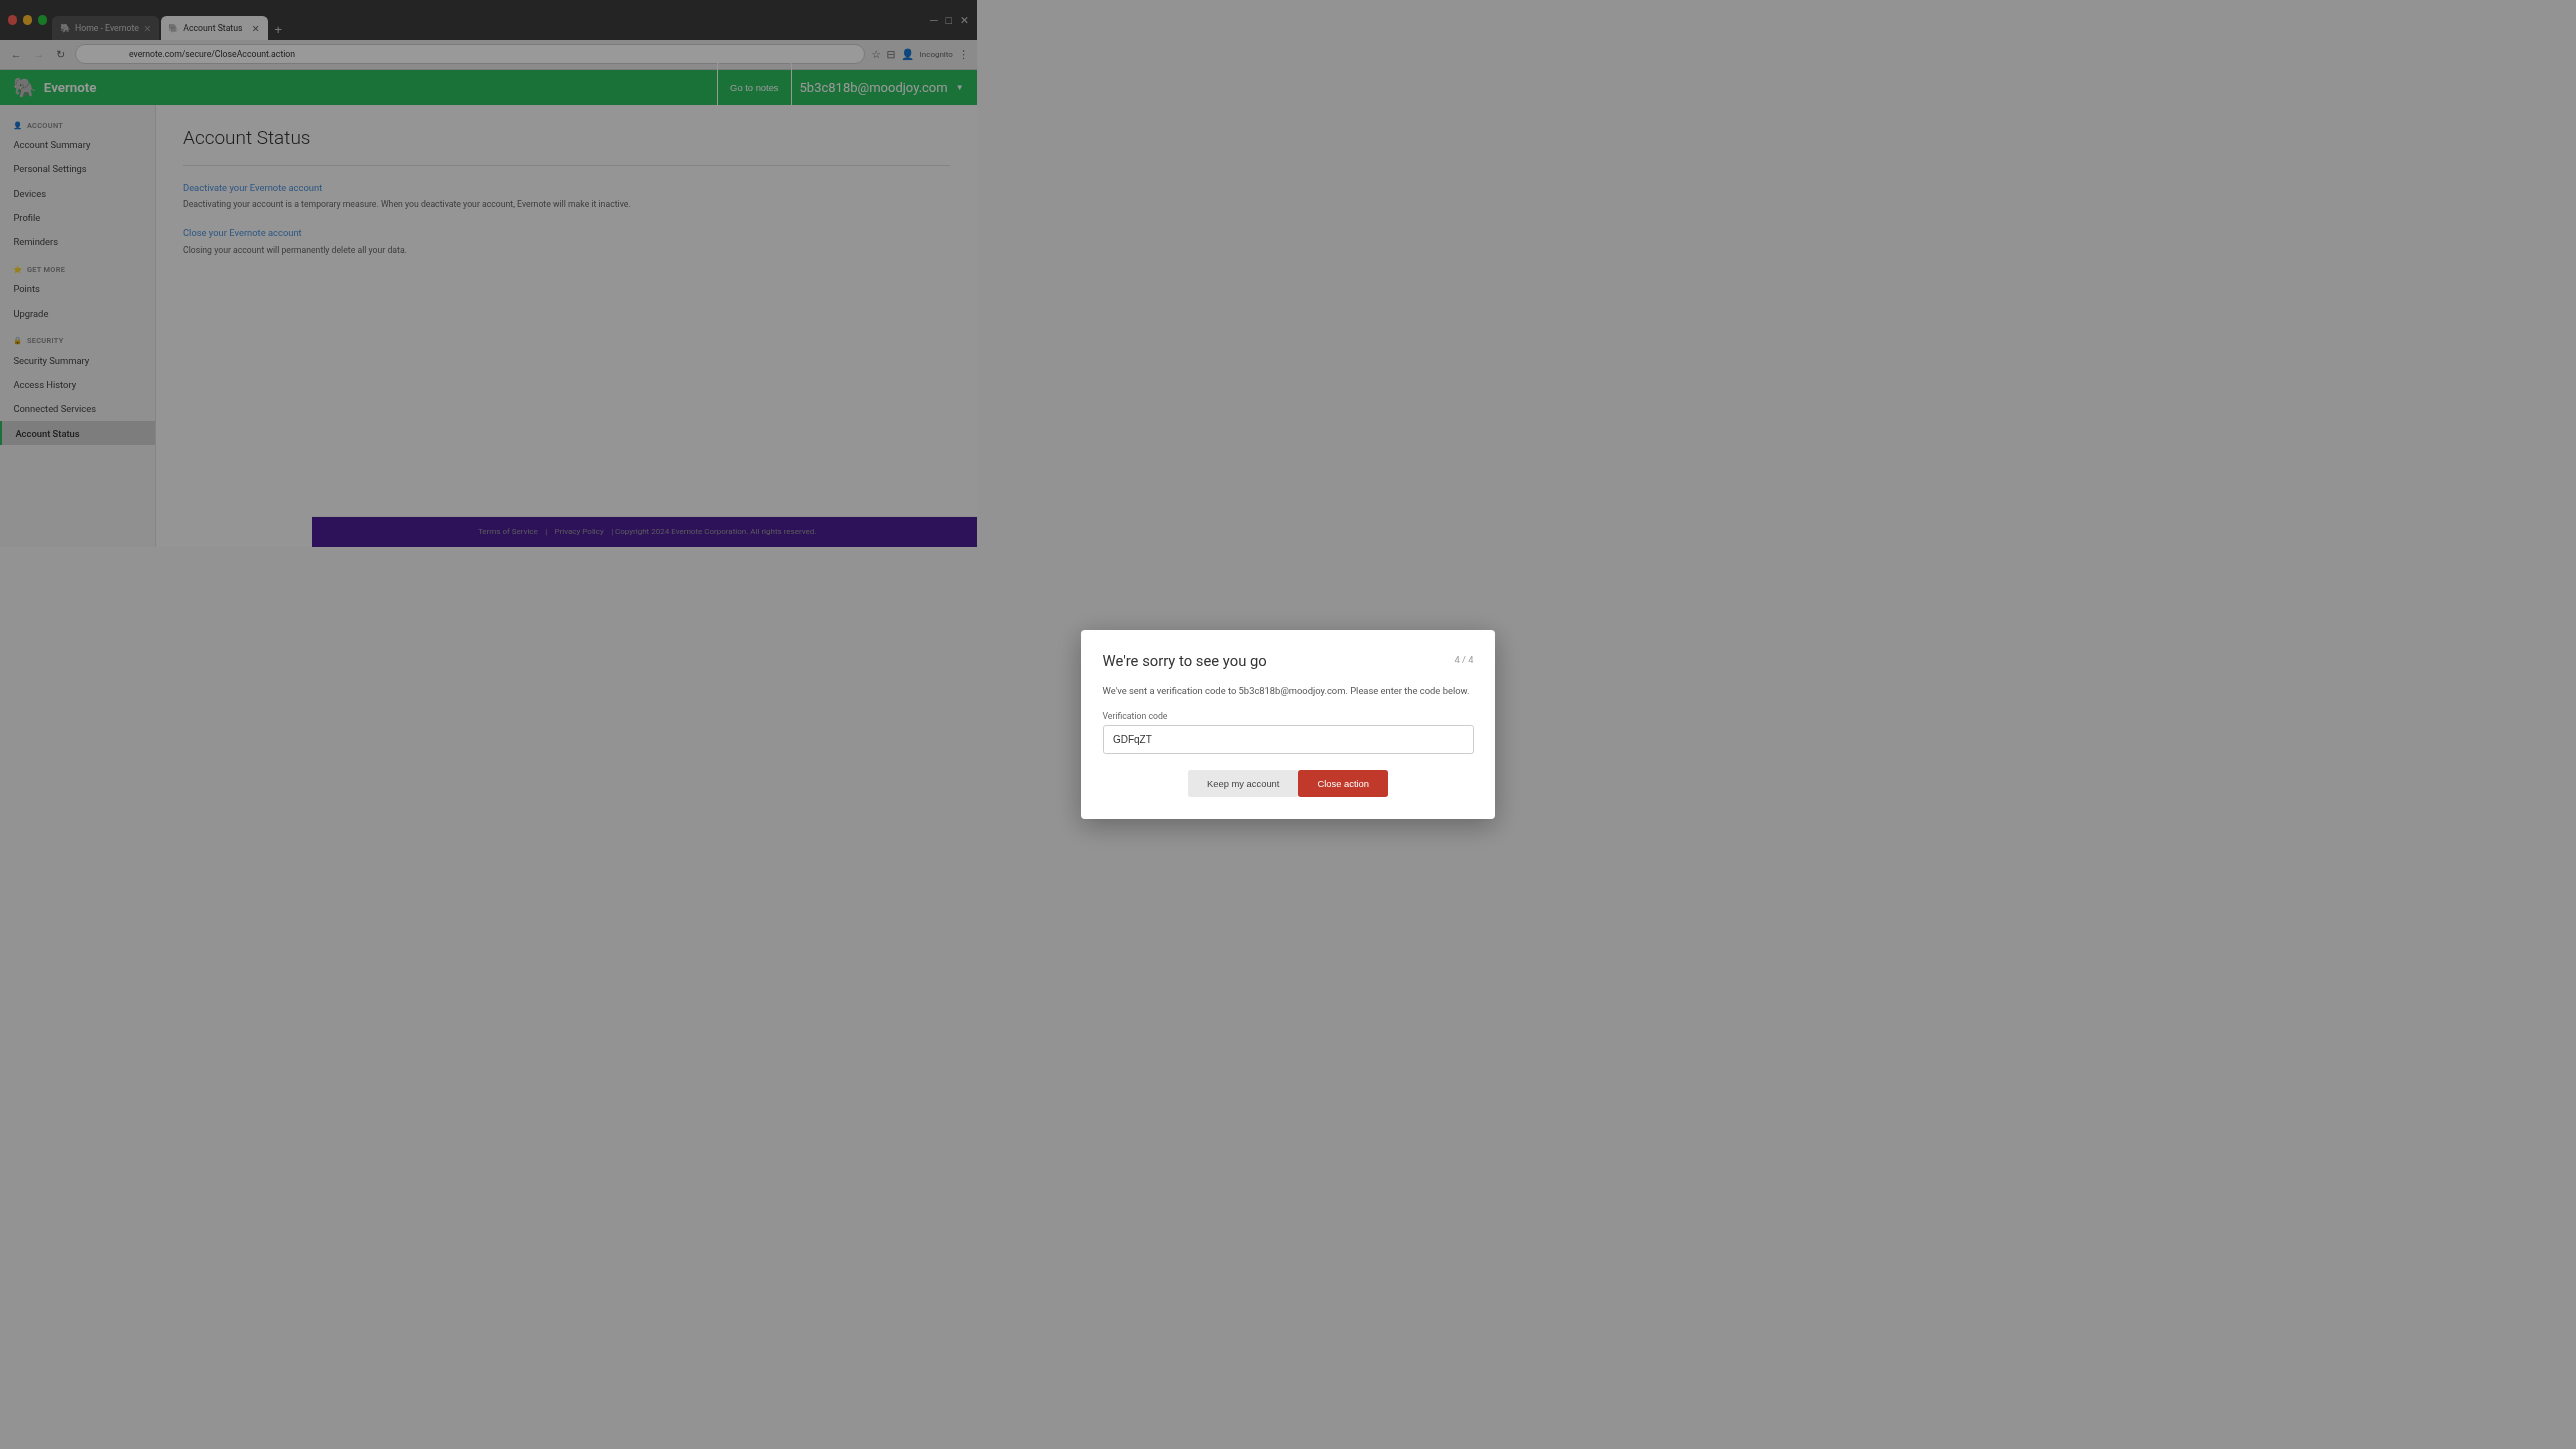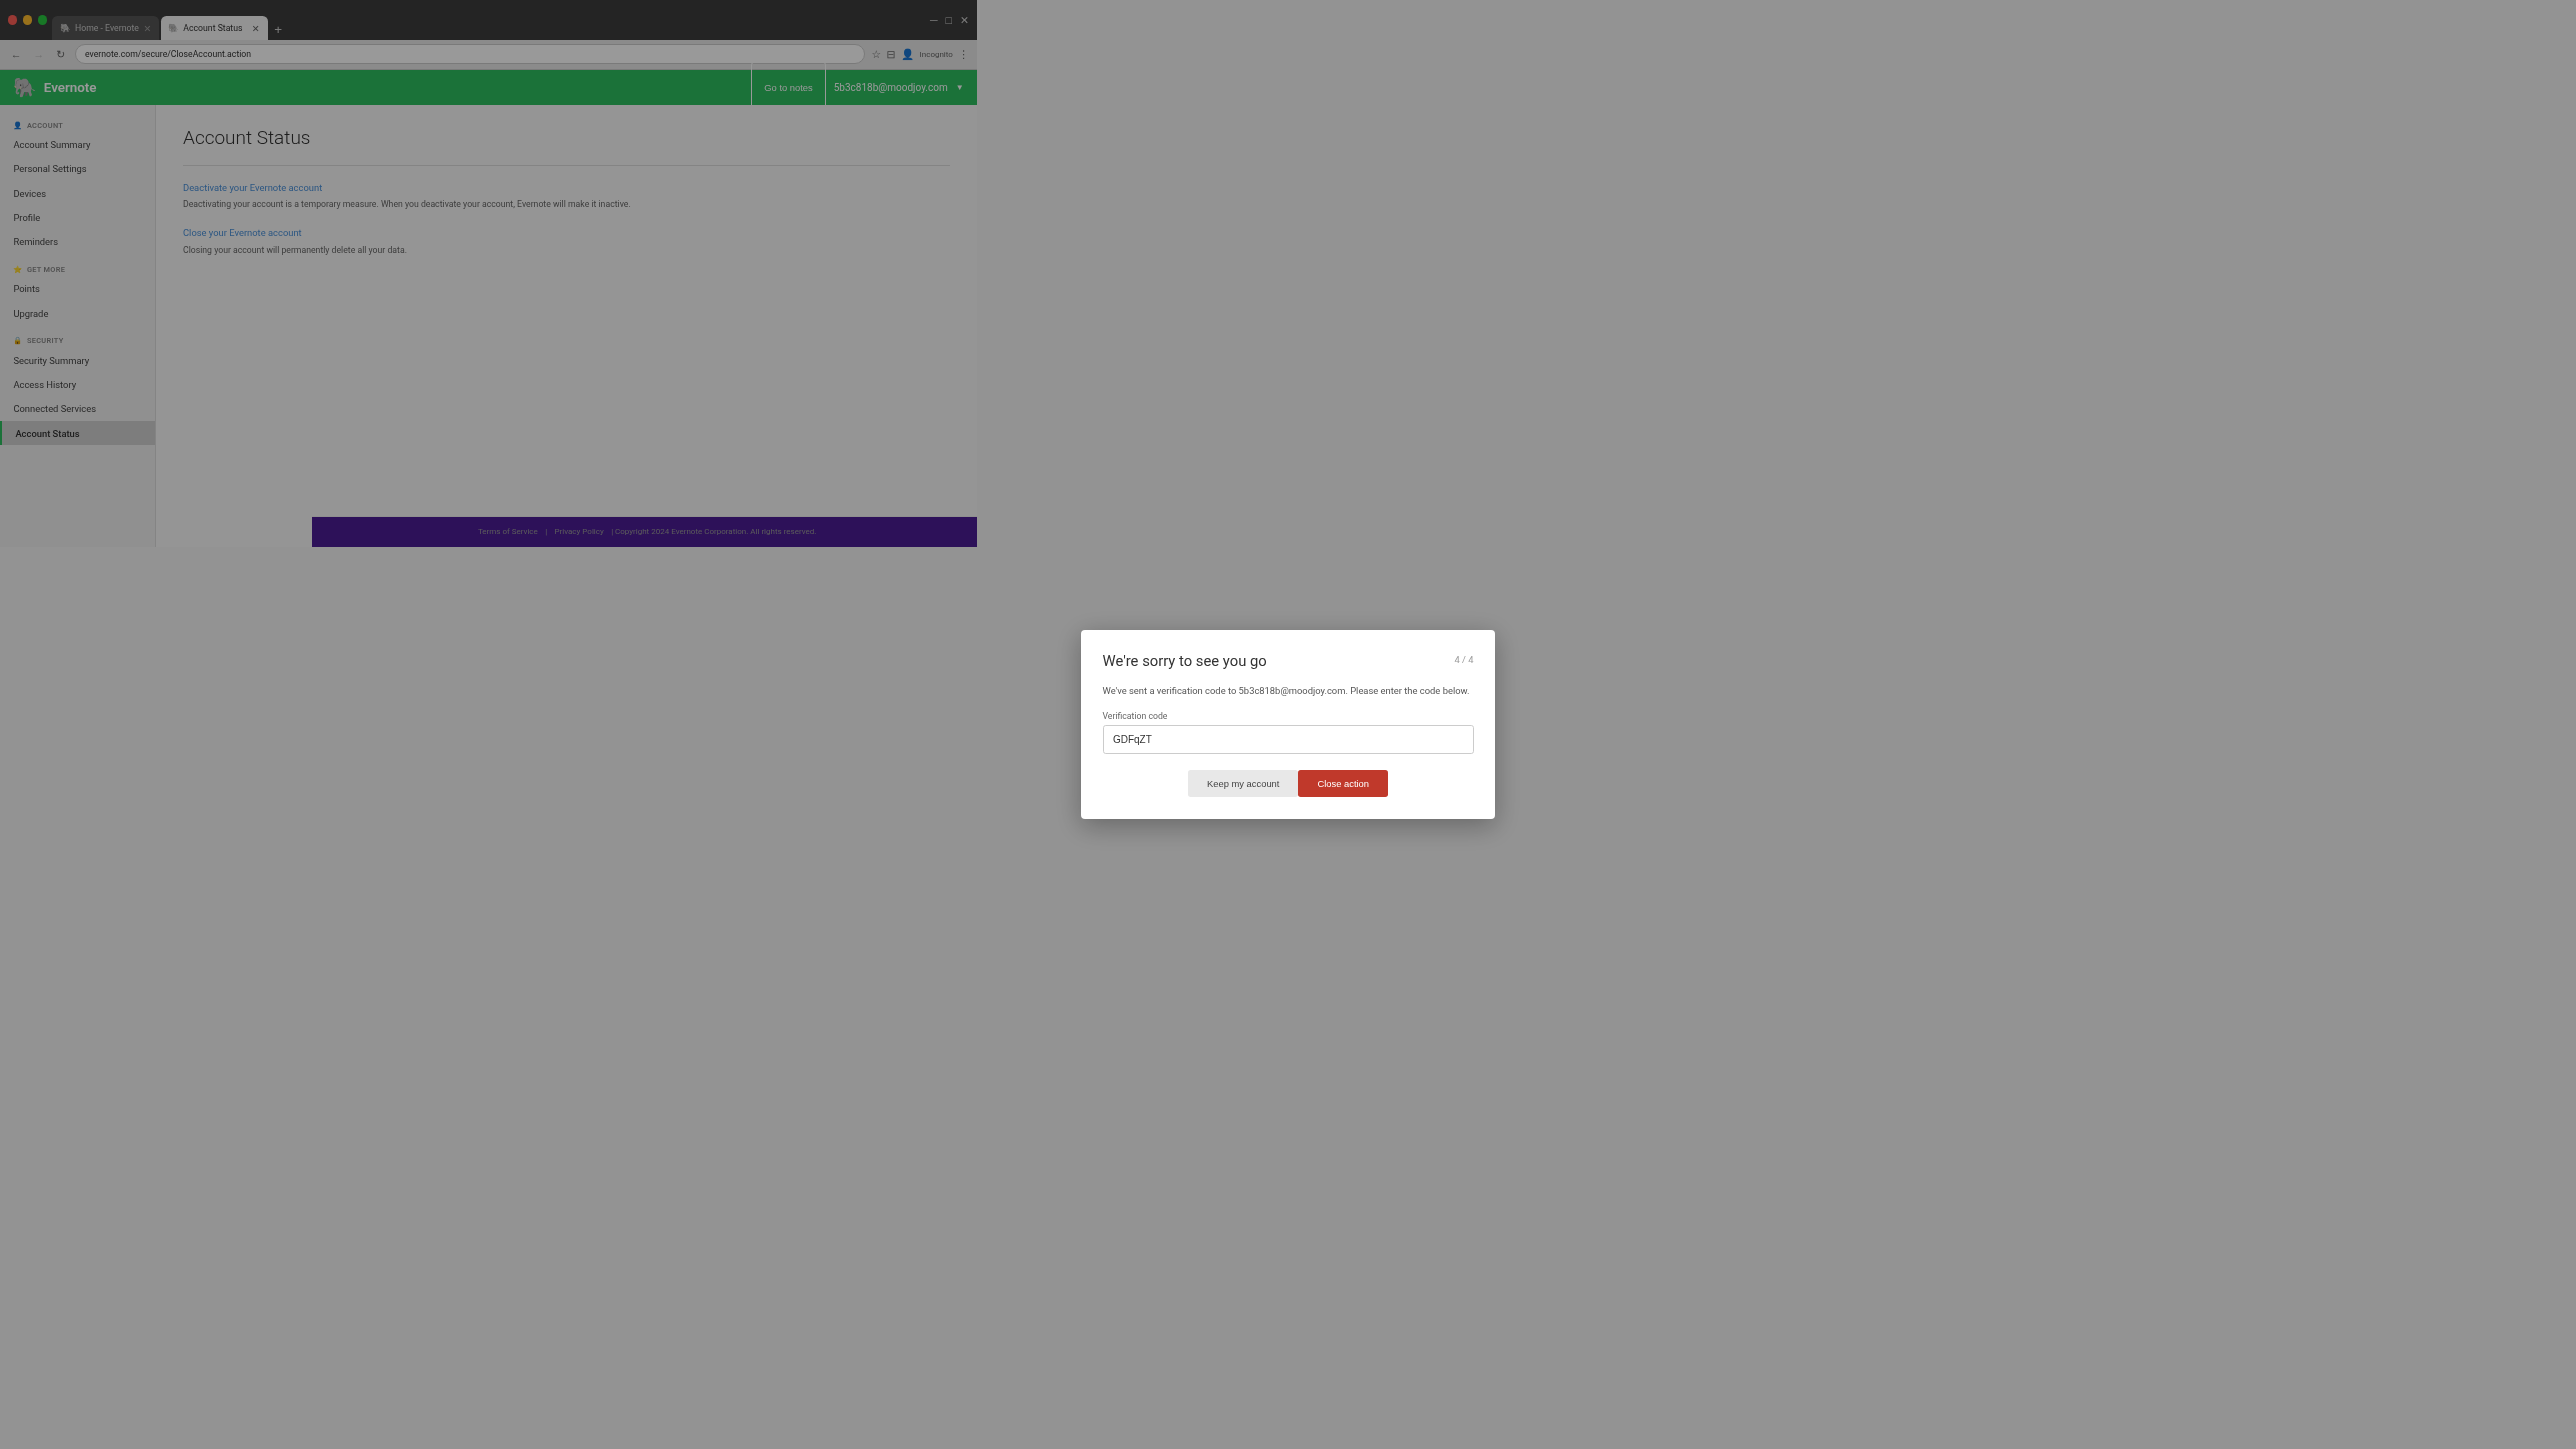--- a/index.html
+++ b/index.html
@@ -20,32 +20,32 @@
     .tab.active .tab-close { color: #666; }
     .new-tab-btn { color: #ccc; font-size: 13.4px; padding: 2.7px 5.4px; cursor: pointer; background: none; border: none; }
     .window-controls { display: flex; gap: 8px; margin-left: auto; }
     .win-ctrl { color: #ccc; font-size: 10.7px; cursor: pointer; }
 
     
     .address-bar { background: #e8e8e8; height: 29.5px; display: flex; align-items: center; padding: 0 8px; gap: 6.7px; border-bottom: 0.7px solid #ccc; }
     .nav-btn { background: none; border: none; color: #666; font-size: 10.7px; cursor: pointer; padding: 2.7px; }
     .nav-btn:disabled { color: #bbb; cursor: default; }
     .url-bar { flex: 1; background: white; border: 0.7px solid #ccc; border-radius: 13.4px; padding: 4px 9.4px; font-size: 8.7px; color: #333; display: flex; align-items: center; gap: 5.4px; }
-    .url-text { color: #333; font-size: 8.7px; }
+    .url-text { color: #333; font-size: 8.7px; margin-left: 44px; }
     .address-actions { display: flex; gap: 5.4px; align-items: center; }
     .addr-icon { color: #666; font-size: 10.7px; cursor: pointer; }
 
     
     .app-header { background: #2dbe60; height: 35px; display: flex; align-items: center; padding: 0 13.4px; }
     .logo-area { display: flex; align-items: center; gap: 6.7px; }
     .logo-icon { color: white; font-size: 19px; }
     .logo-text { color: white; font-size: 13.4px; font-weight: 600; }
     .header-right { margin-left: auto; display: flex; align-items: center; gap: 8px; }
     .go-to-notes-btn { background: transparent; border: 0.7px solid white; color: white; padding: 19px 12px; border-radius: 2.7px; font-size: 9.4px; cursor: pointer; margin-left: 40px; }
-    .user-email { color: white; font-size: 10px; }
+    .user-email { color: white; font-size: 13px; }
     .dropdown-arrow { color: white; font-size: 8px; }
 
     
     .app-body { display: flex; height: calc(547px - 40px - 29.5px - 35px); }
 
     
     .sidebar { width: 156px; background: #f0f0f0; border-right: 0.7px solid #ddd; padding: 10.7px 0; overflow-y: auto; flex-shrink: 0; }
     .sidebar-section { margin-bottom: 5.4px; }
     .sidebar-section-title { font-size: 7.4px; font-weight: 600; color: #888; padding: 5.4px 13.4px 2.7px; letter-spacing: 0.3px; display: flex; align-items: center; gap: 4px; }
     .sidebar-item { padding: 6.7px 13.4px; font-size: 9.4px; color: #444; cursor: pointer; display: block; }

